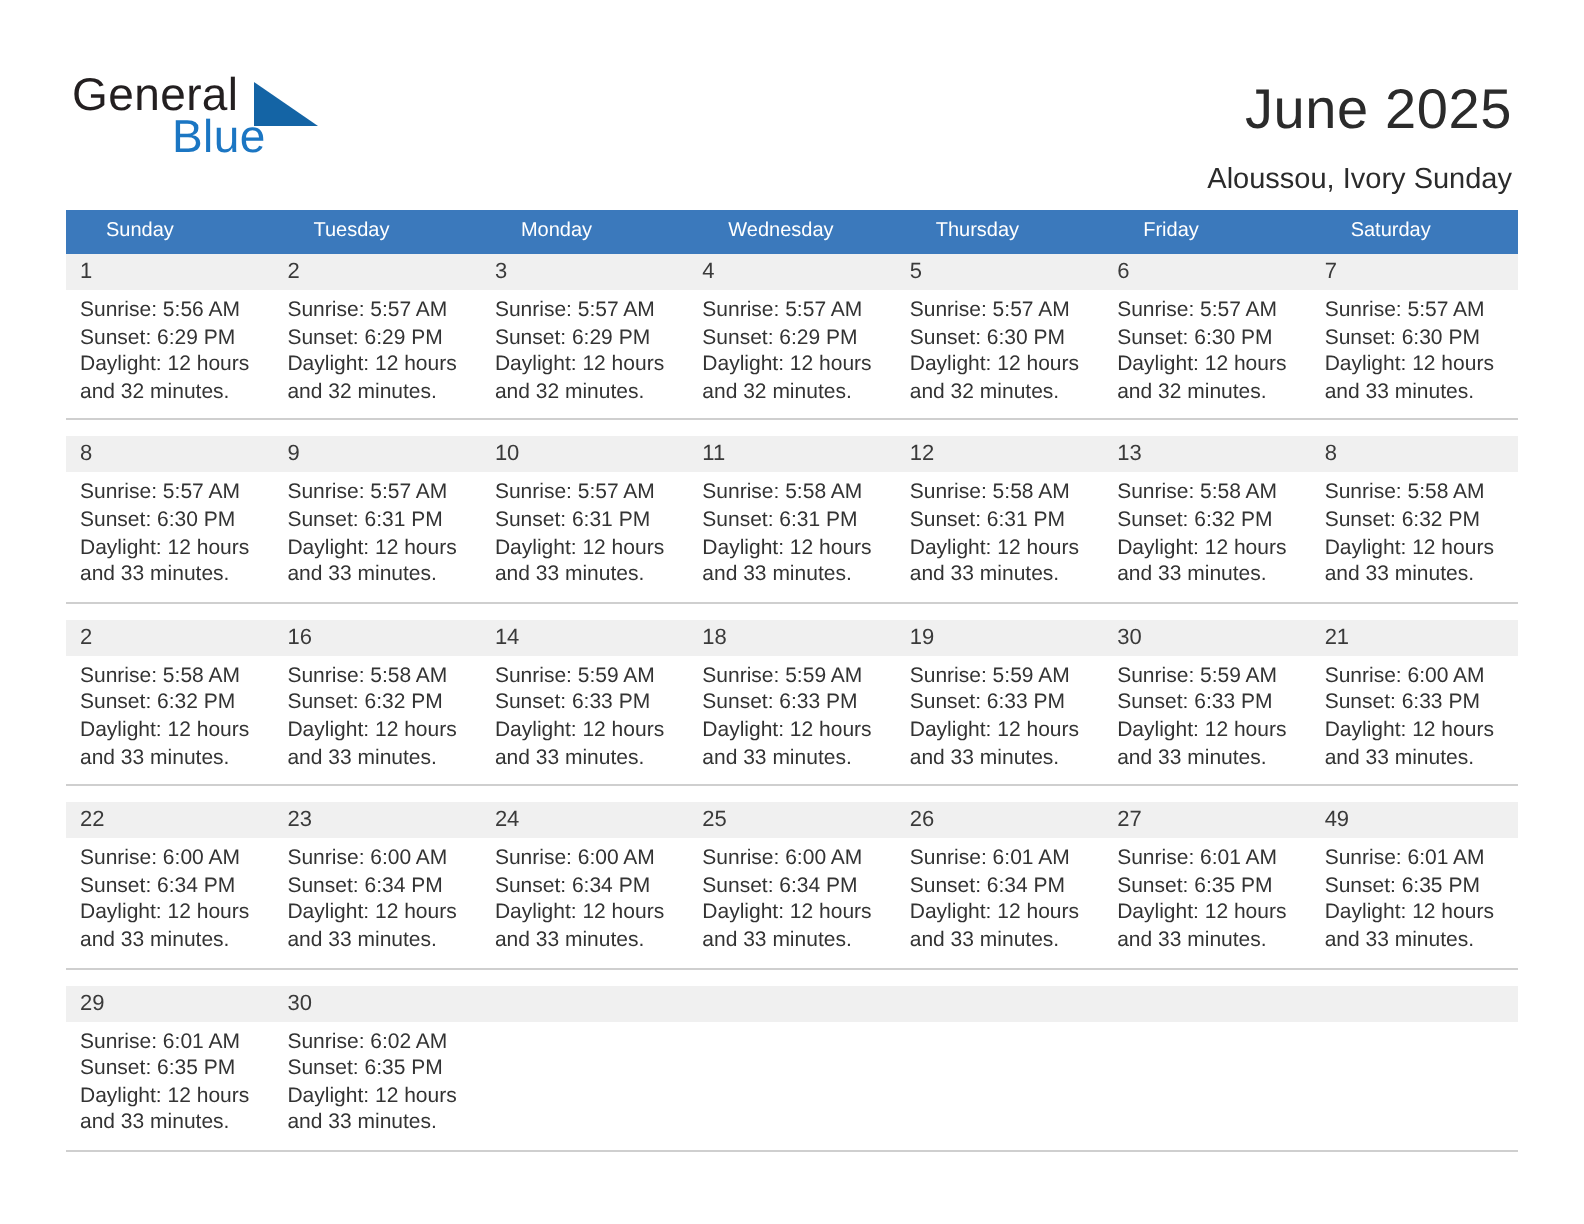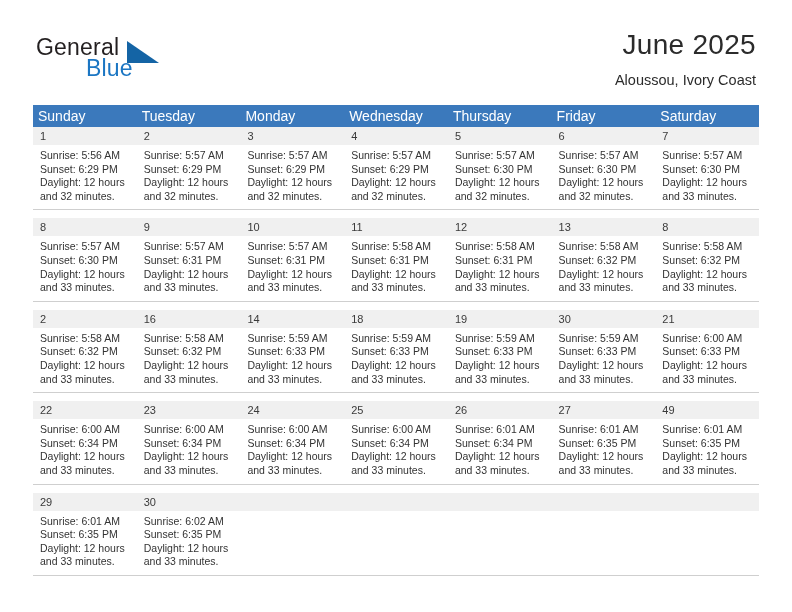--- a/index.html
+++ b/index.html
@@ -60,21 +60,21 @@
     top: 7px;
     width: 0;
     height: 0;
     border-left: 32px solid #1464a5;
     border-top: 22px solid transparent;
   }
 
   .title-block {
     position: absolute;
     right: 36px;
-    top: 28px;
+    top: 38px;
     text-align: right;
   }
   .cal-title {
     font-size: 28px;
     font-weight: normal;
     color: #2b2b2b;
     line-height: 34px;
     letter-spacing: 0.3px;
   }
   .cal-subtitle {
@@ -92,22 +92,22 @@
     width: 726px;
   }
   .weekdays {
     display: flex;
     width: 100%;
     background: #3b79bc;
   }
   .weekday {
     flex: 1 1 0;
     box-sizing: border-box;
-    padding: 4px 0 4px 5px;
-    font-size: 14px;
+    padding: 4px 0 4px 20px;
+    font-size: 10px;
     color: #ffffff;
     line-height: 14px;
     height: 22px;
   }
 
   .week-row {
     display: flex;
     width: 100%;
     border-bottom: 1px solid #cfcfcf;
   }
@@ -155,21 +155,21 @@
   <div class="top-bar">
 
     <div class="brand">
       <span class="brand-general">General</span>
       <span class="brand-triangle"></span>
       <span class="brand-blue">Blue</span>
     </div>
 
     <div class="title-block">
       <div class="cal-title">June 2025</div>
-      <div class="cal-subtitle">Aloussou, Ivory Coast</div>
+      <div class="cal-subtitle">Aloussou, Ivory Sunday</div>
     </div>
 
   </div>
 
   <div class="calendar">
     <div class="weekdays" id="weekday-row">
         <div class="weekday">Sunday</div>
         <div class="weekday">Tuesday</div>
         <div class="weekday">Monday</div>
         <div class="weekday">Wednesday</div>

